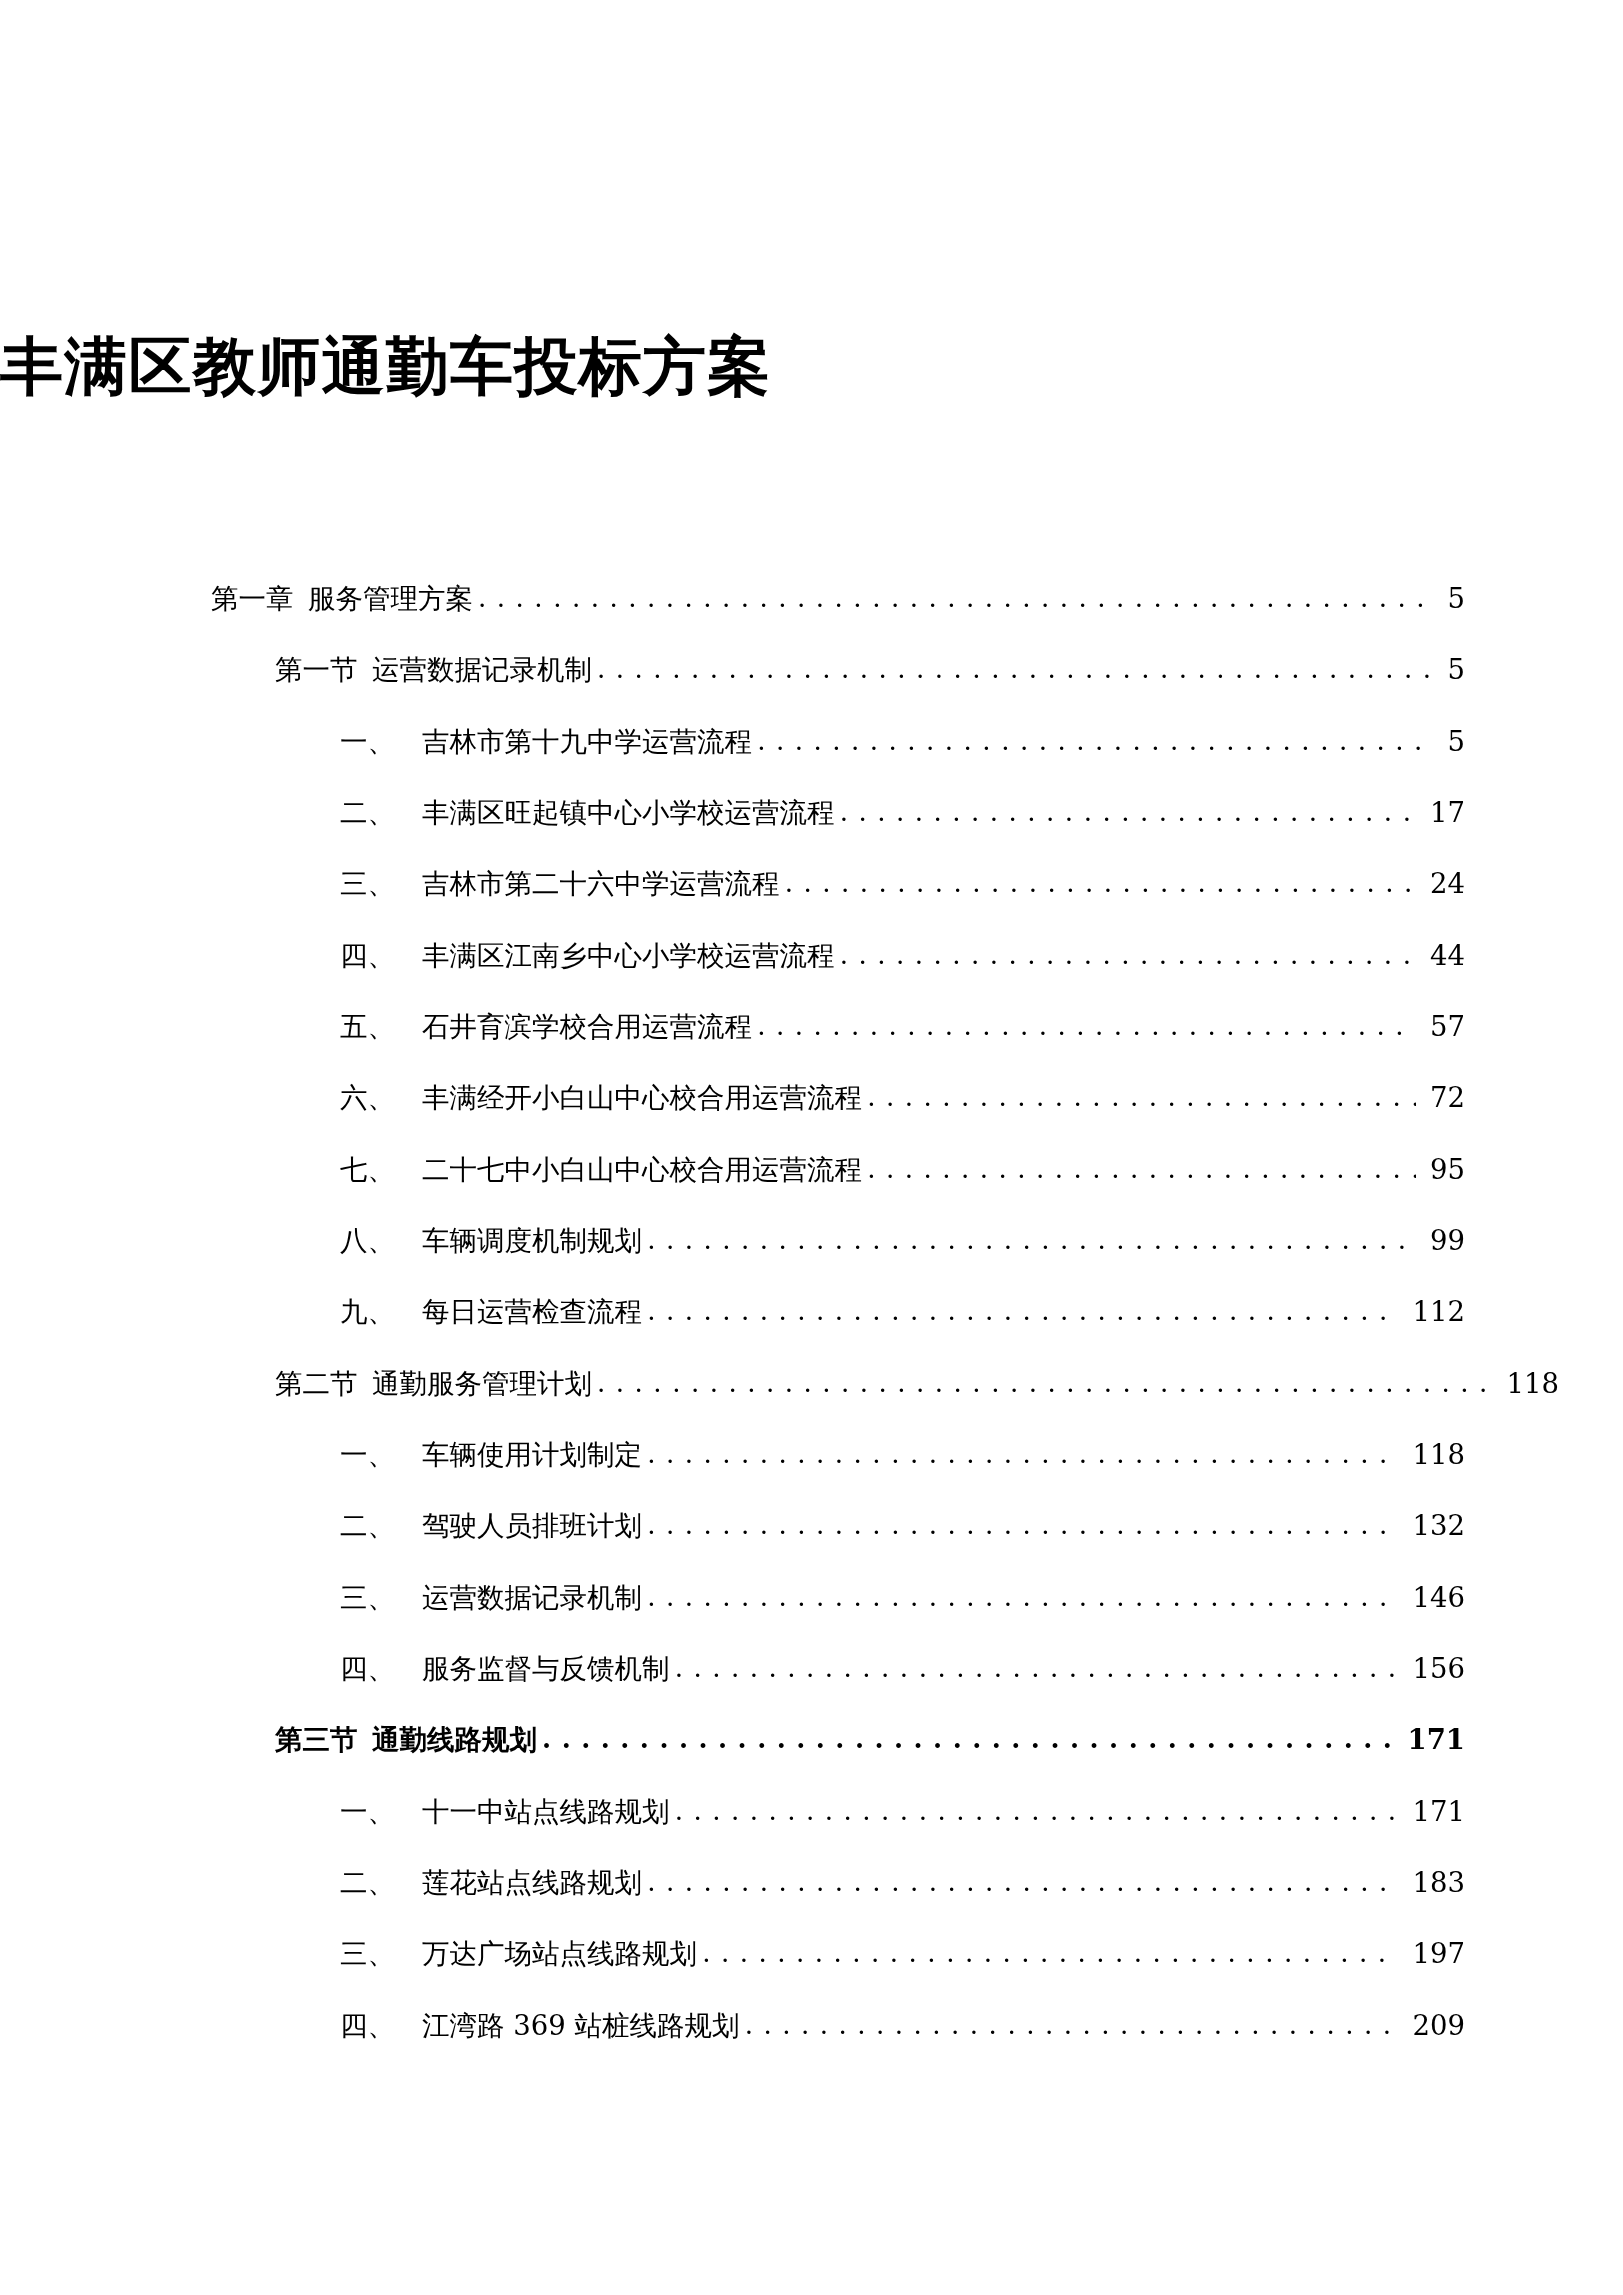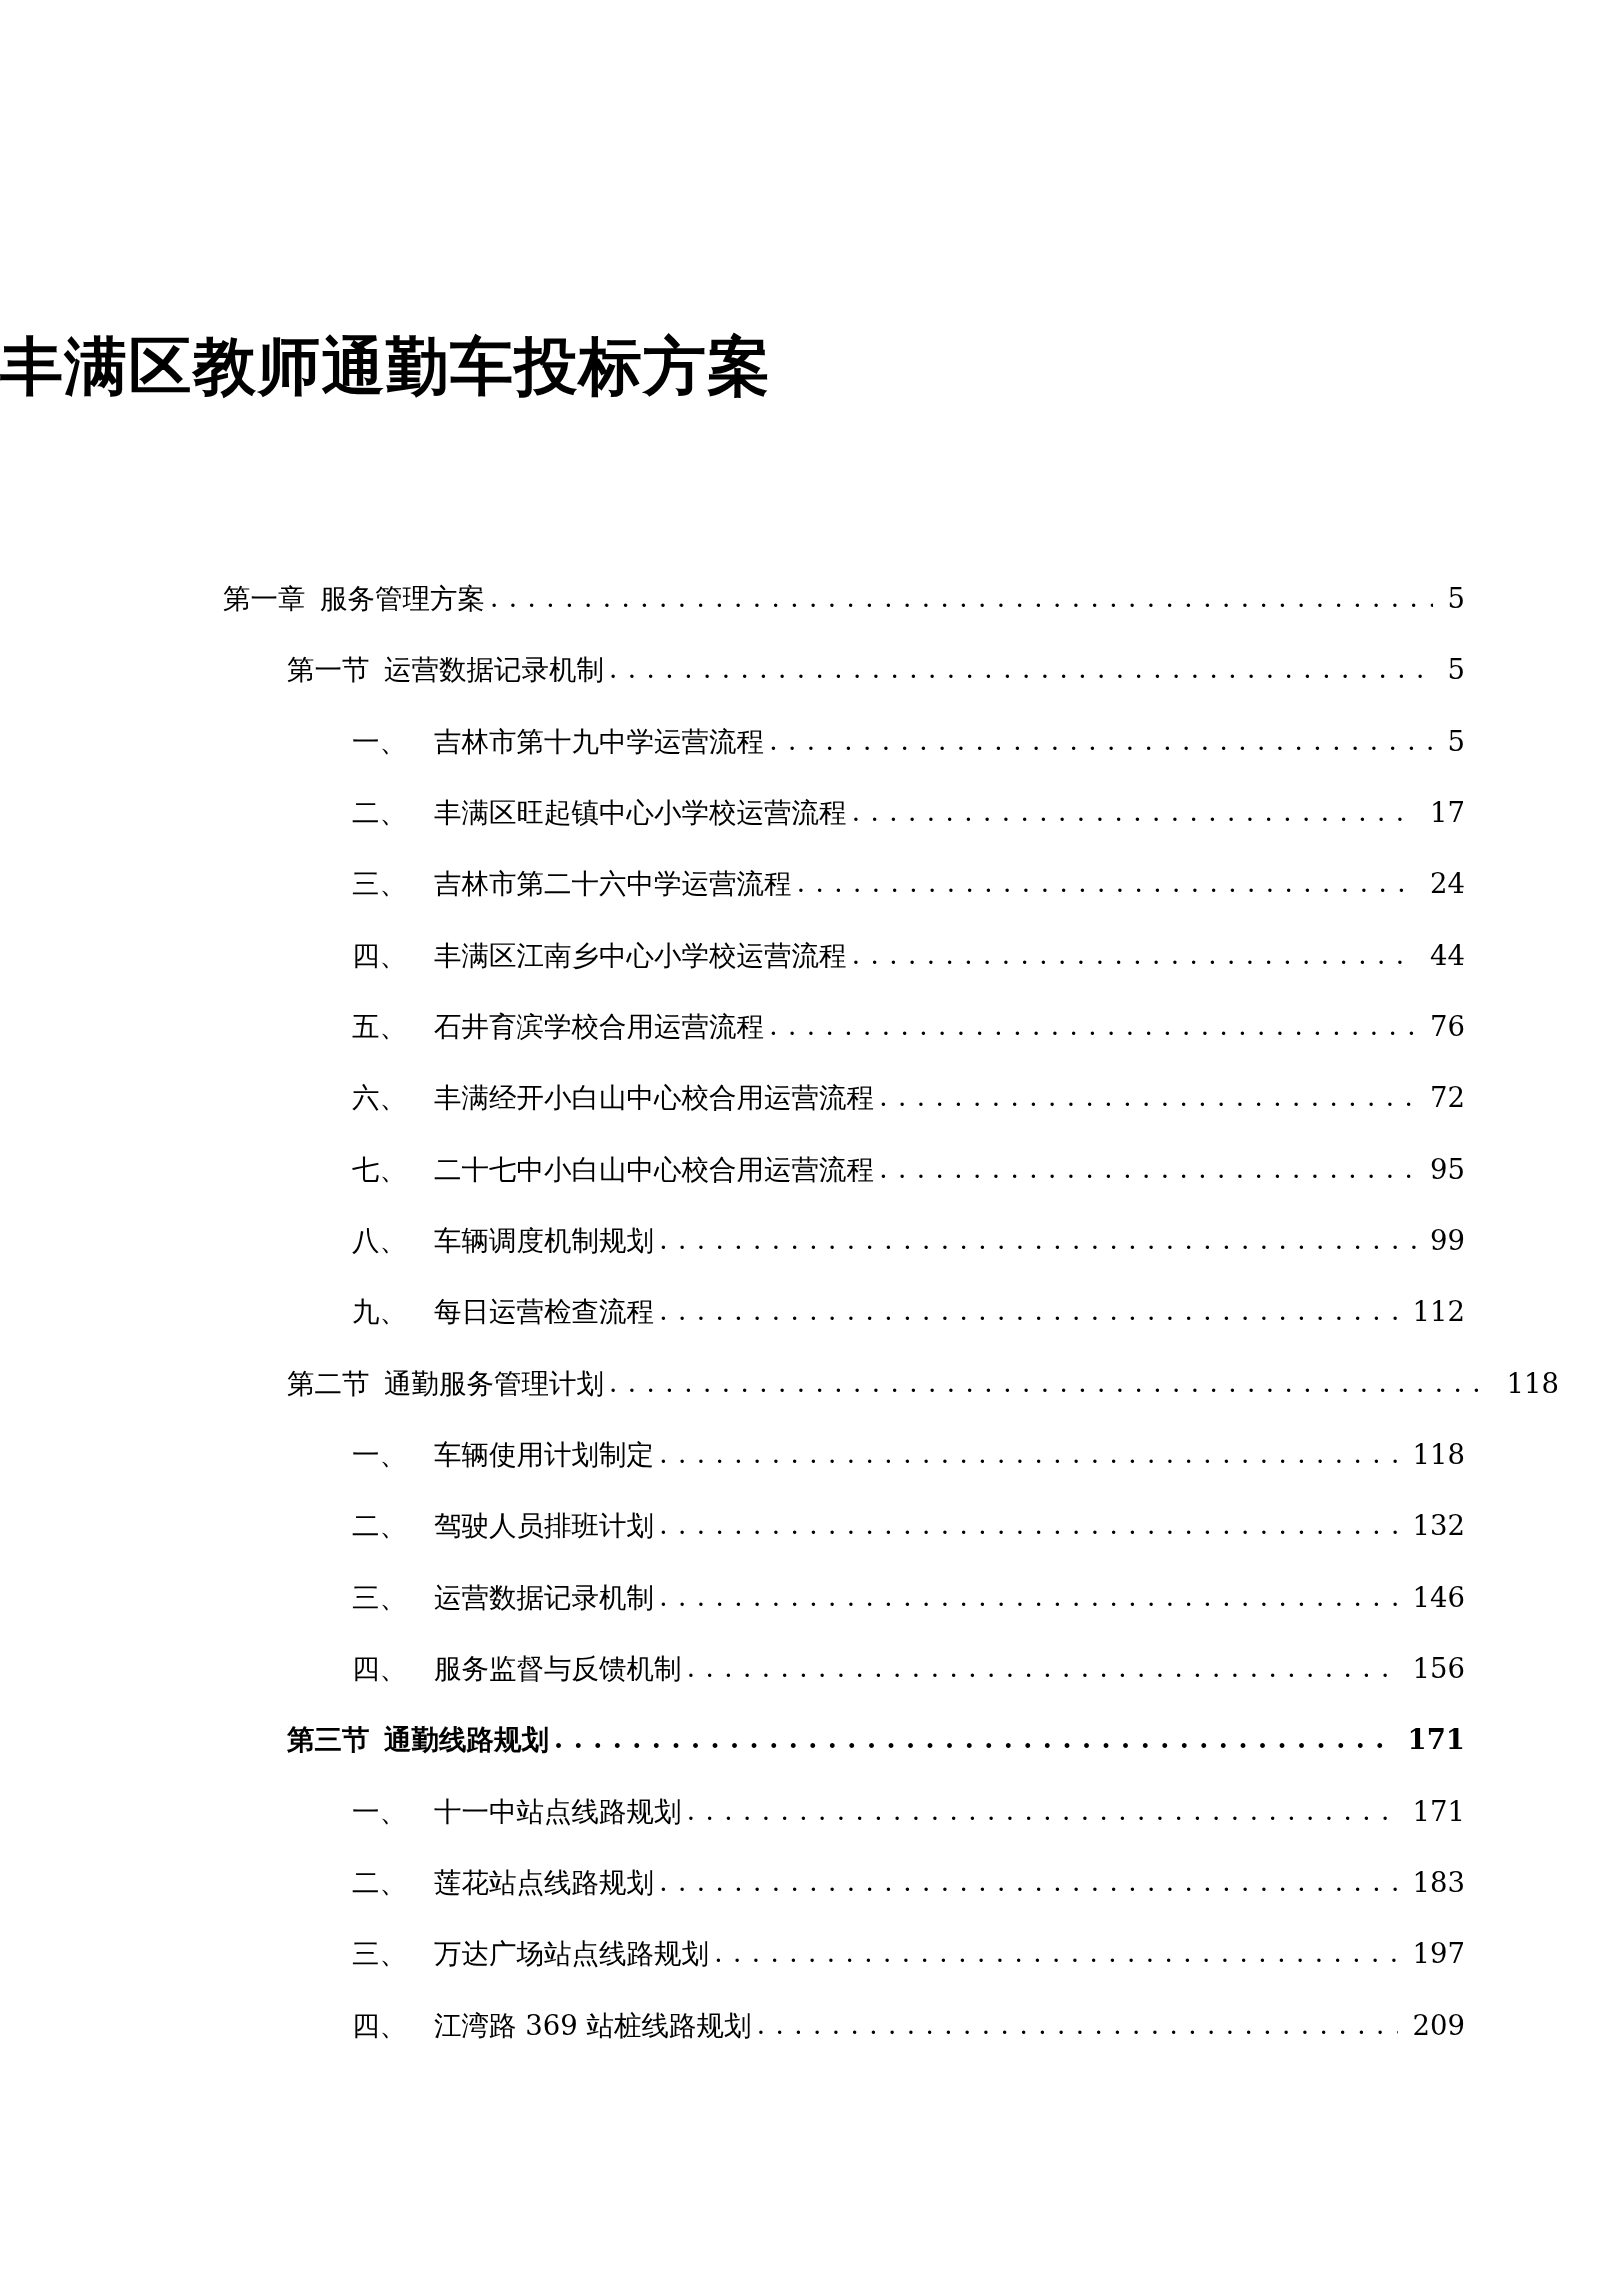--- a/index.html
+++ b/index.html
@@ -29,21 +29,21 @@
       margin: 0;
     }
     .toc {
       position: absolute;
       left: 0;
       top: 579px;
       width: 1623px;
     }
     .toc-row {
       position: absolute;
-      left: 12px;
+      left: 0;
       right: 0;
       height: 39px;
       display: flex;
       align-items: center;
       font-size: 27.5px;
       line-height: 39px;
     }
     .toc-row .num {
       display: inline-block;
       white-space: nowrap;
@@ -120,21 +120,21 @@
     <span class="num">四、</span>
     <span class="label">丰满区江南乡中心小学校运营流程</span>
     <span class="leader">................................................................................................................................................................</span>
     <span class="page">44</span>
   </div>
 
   <div class="toc-row level-item" style="top:428px; padding-left:340px; padding-right:158px;">
     <span class="num">五、</span>
     <span class="label">石井育滨学校合用运营流程</span>
     <span class="leader">................................................................................................................................................................</span>
-    <span class="page">76</span>
+    <span class="page">57</span>
   </div>
 
   <div class="toc-row level-item" style="top:499px; padding-left:340px; padding-right:158px;">
     <span class="num">六、</span>
     <span class="label">丰满经开小白山中心校合用运营流程</span>
     <span class="leader">................................................................................................................................................................</span>
     <span class="page">72</span>
   </div>
 
   <div class="toc-row level-item" style="top:571px; padding-left:340px; padding-right:158px;">

